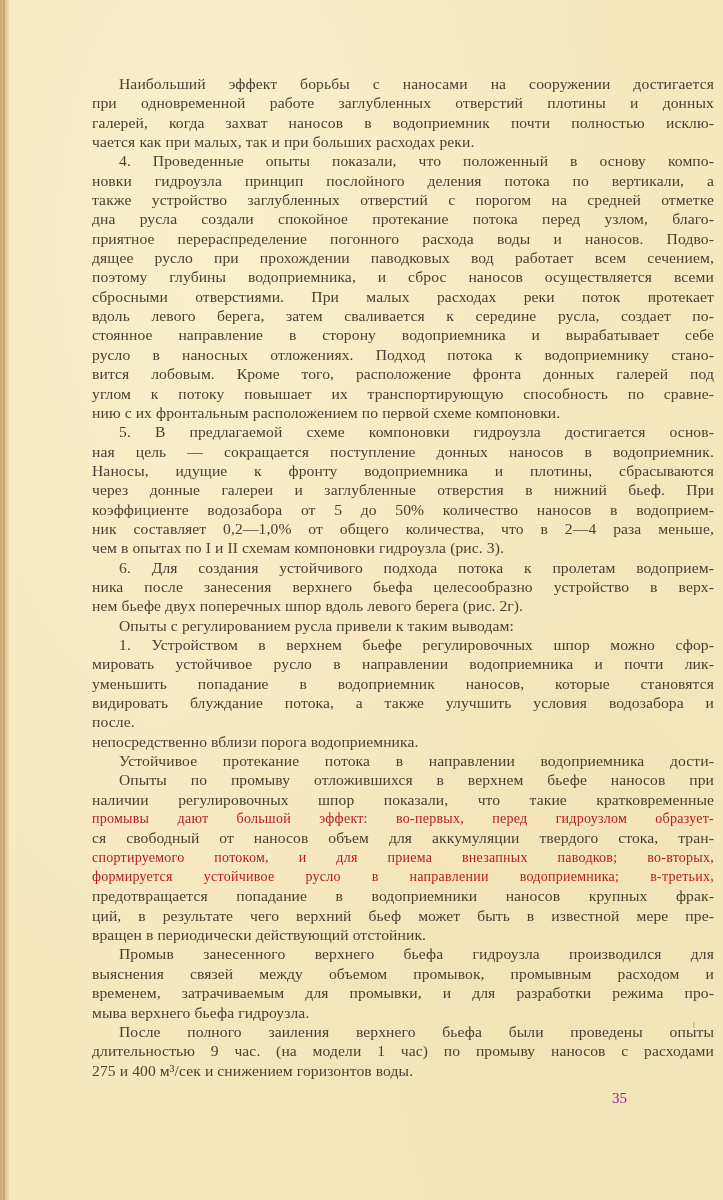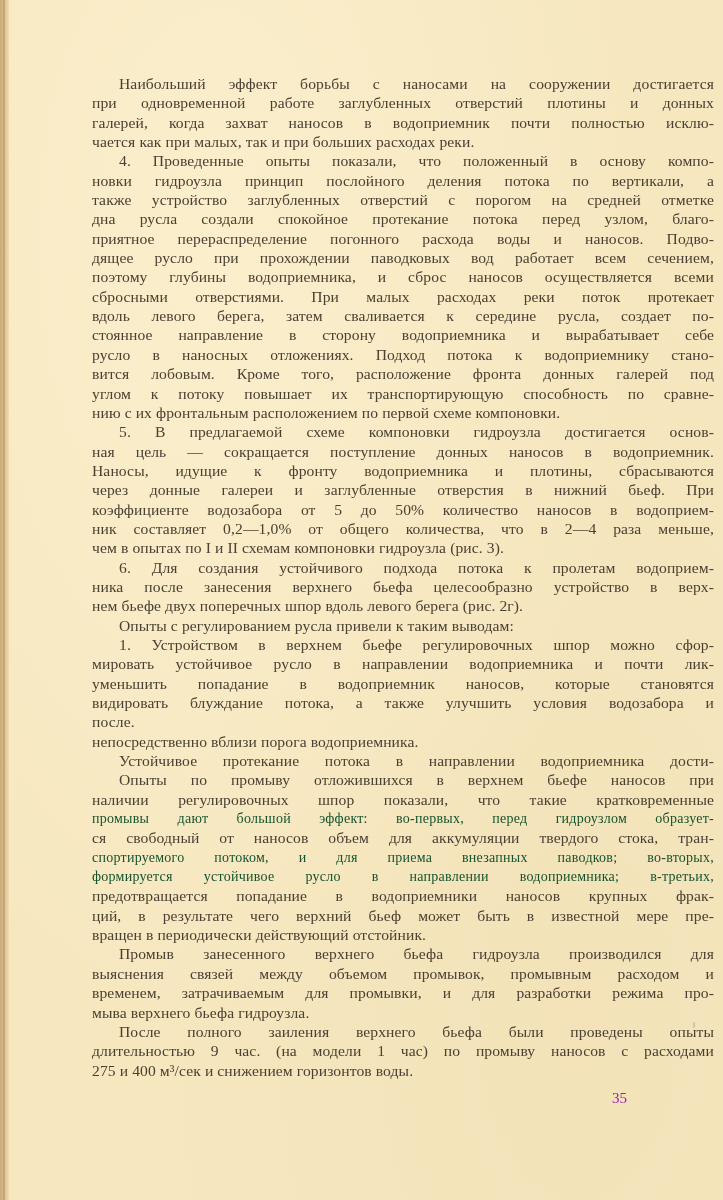--- a/index.html
+++ b/index.html
@@ -54,21 +54,21 @@
     }
     .line.last {
       text-align-last: left;
     }
     .line.indent {
       padding-left: 27px;
     }
     .line.small {
       font-size: 14px;
       letter-spacing: 0.25px;
-      color: #14532d;
+      color: #b91c1c;
     }
     .page-number {
       position: absolute;
       left: 612px;
       top: 1090px;
       font-size: 15px;
       color: #a21caf;
     }
     .speck {
       position: absolute;

